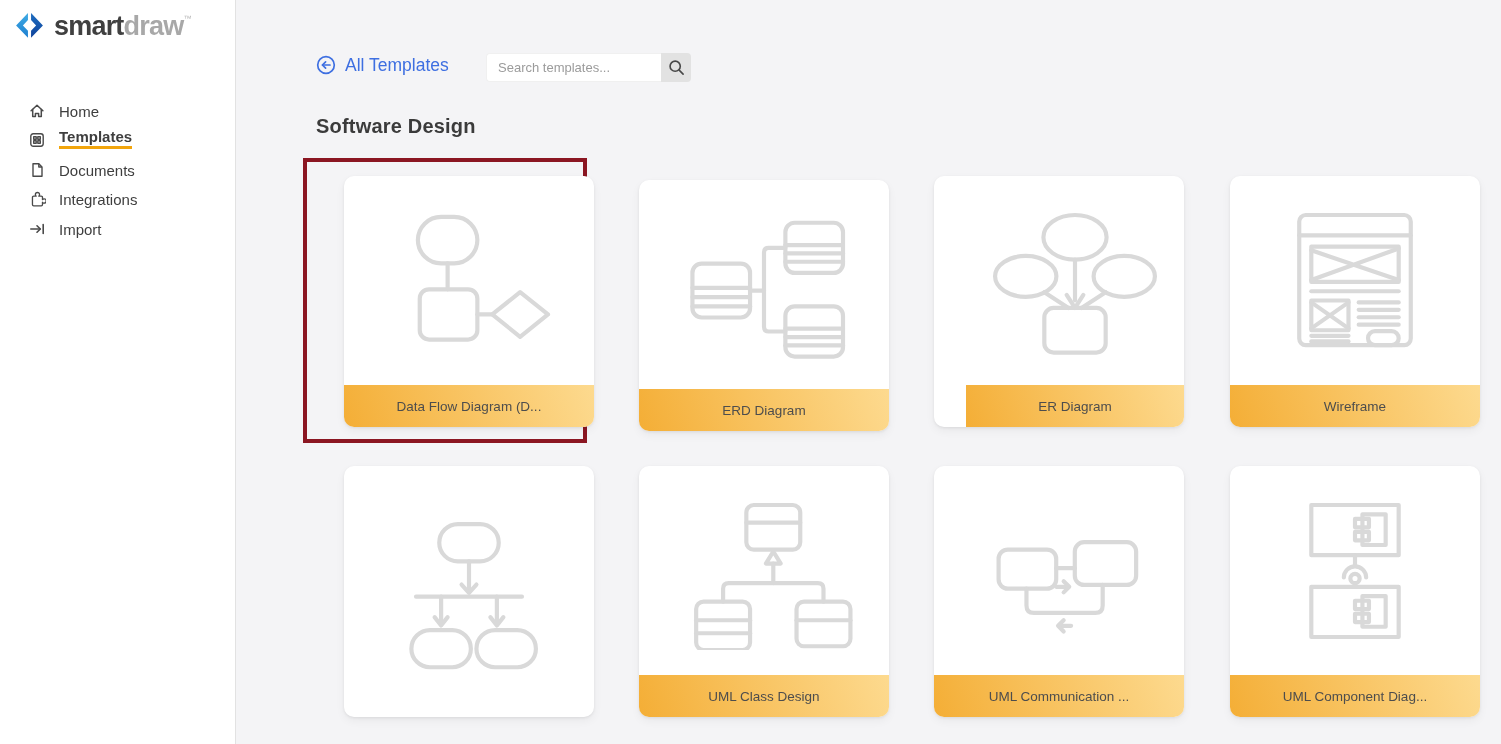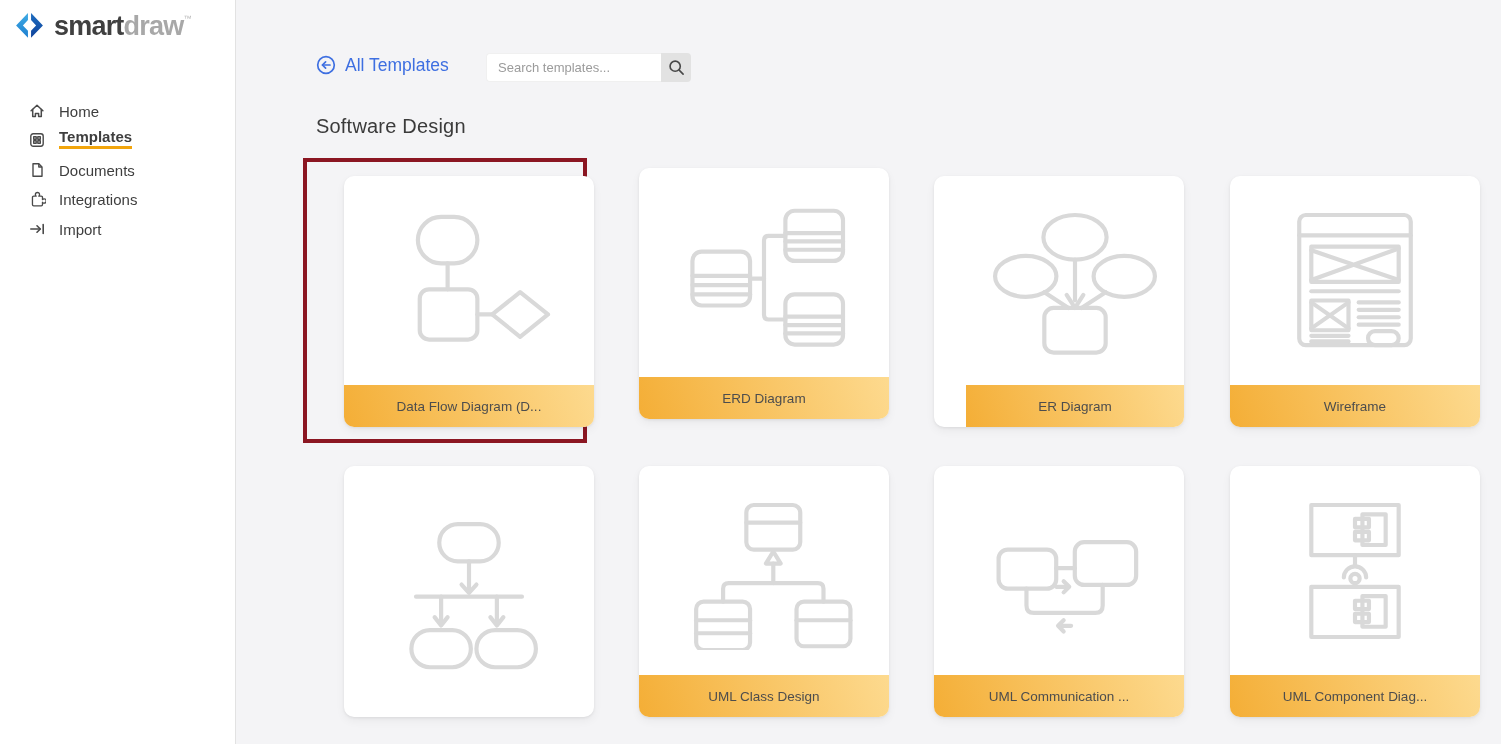--- a/index.html
+++ b/index.html
@@ -51,21 +51,21 @@
     font-size:13px; color:#555; font-family:"Liberation Sans", sans-serif;
   }
   .search-input::placeholder { color:#9b9b9b; }
   .search-button {
     width:30px; height:29px; border:none; background:#e2e2e2;
     border-radius:0 4px 4px 0; display:flex; align-items:center; justify-content:center; cursor:pointer;
   }
 
   .section-title {
     position:absolute; left:80px; top:115px; margin:0;
-    font-size:20px; font-weight:400; color:#3b3b3b; letter-spacing:0.2px;
+    font-size:20px; font-weight:700; color:#3b3b3b; letter-spacing:0.2px;
   }
 
   
   .card {
     position:absolute; width:250px; height:251px;
     background:#fff; border-radius:10px; overflow:hidden; cursor:pointer;
     box-shadow:0 1px 3px rgba(0,0,0,0.07), 0 4px 10px rgba(0,0,0,0.05);
     display:flex; flex-direction:column;margin-left:28px;
   }
   .card-preview { flex:1; display:flex; align-items:center; justify-content:center; }
@@ -73,21 +73,21 @@
   svg.preview * { stroke:#d9d9d9; stroke-width:4.5; fill:none; stroke-linejoin:round; stroke-linecap:round; }
   .card-footer {
     height:42px; flex:0 0 42px;
     background:linear-gradient(70deg, #f4ae36 0%, #fdda8f 100%);
     display:flex; align-items:center; justify-content:center;
     font-size:13.5px; color:#4d4d4d;
   }
 
   
   .pos-r1c1 { left:80px;  top:176px; }
-  .pos-r1c2 { left:375px; top:168px;justify-content:space-between; }
+  .pos-r1c2 { left:375px; top:180px;justify-content:space-between; }
   .pos-r1c3 { left:670px; top:176px;padding-left:32px; }
   .pos-r1c4 { left:966px; top:176px; }
   .pos-r2c1 { left:80px;  top:466px; }
   .pos-r2c2 { left:375px; top:466px; }
   .pos-r2c3 { left:670px; top:466px; }
   .pos-r2c4 { left:966px; top:466px; }
 
   .selection-highlight {
     position:absolute; left:67px; top:158px; width:284px; height:285px;
     border:4px solid #8B1622; pointer-events:none;

